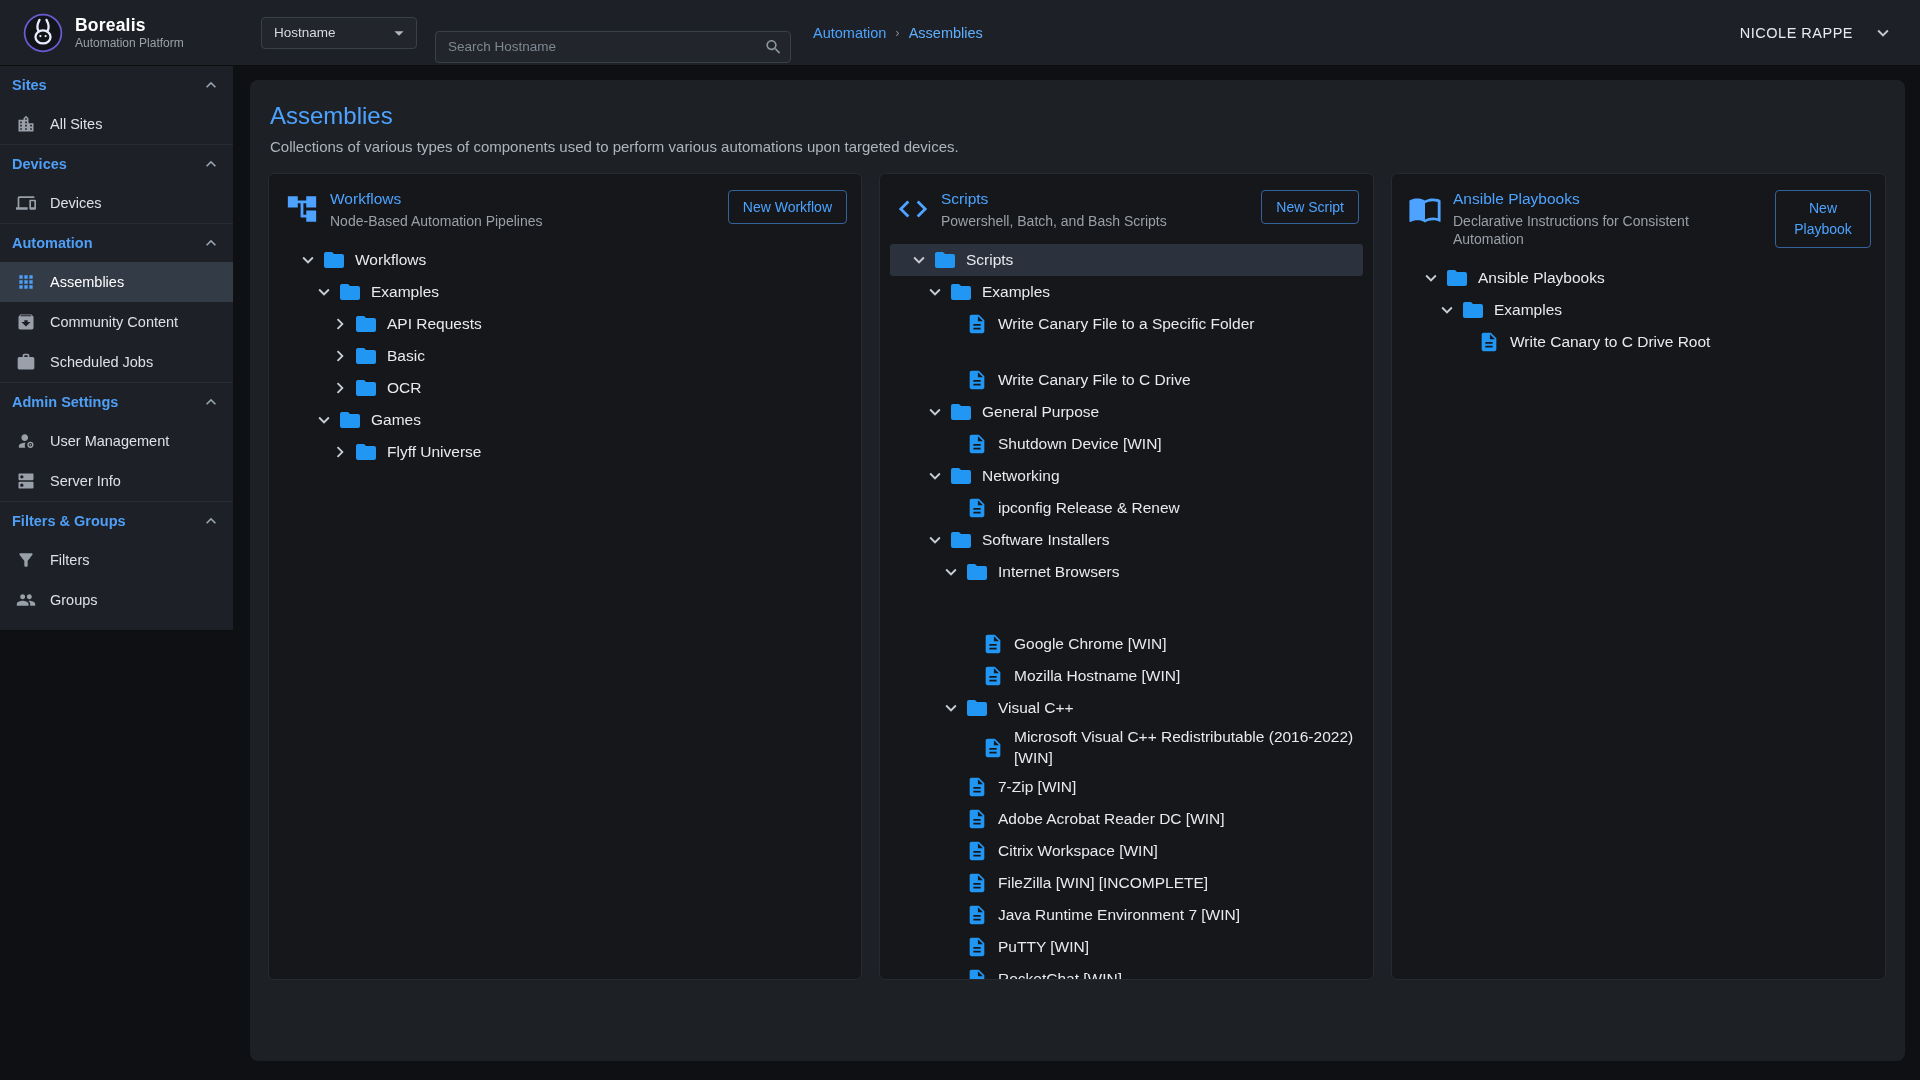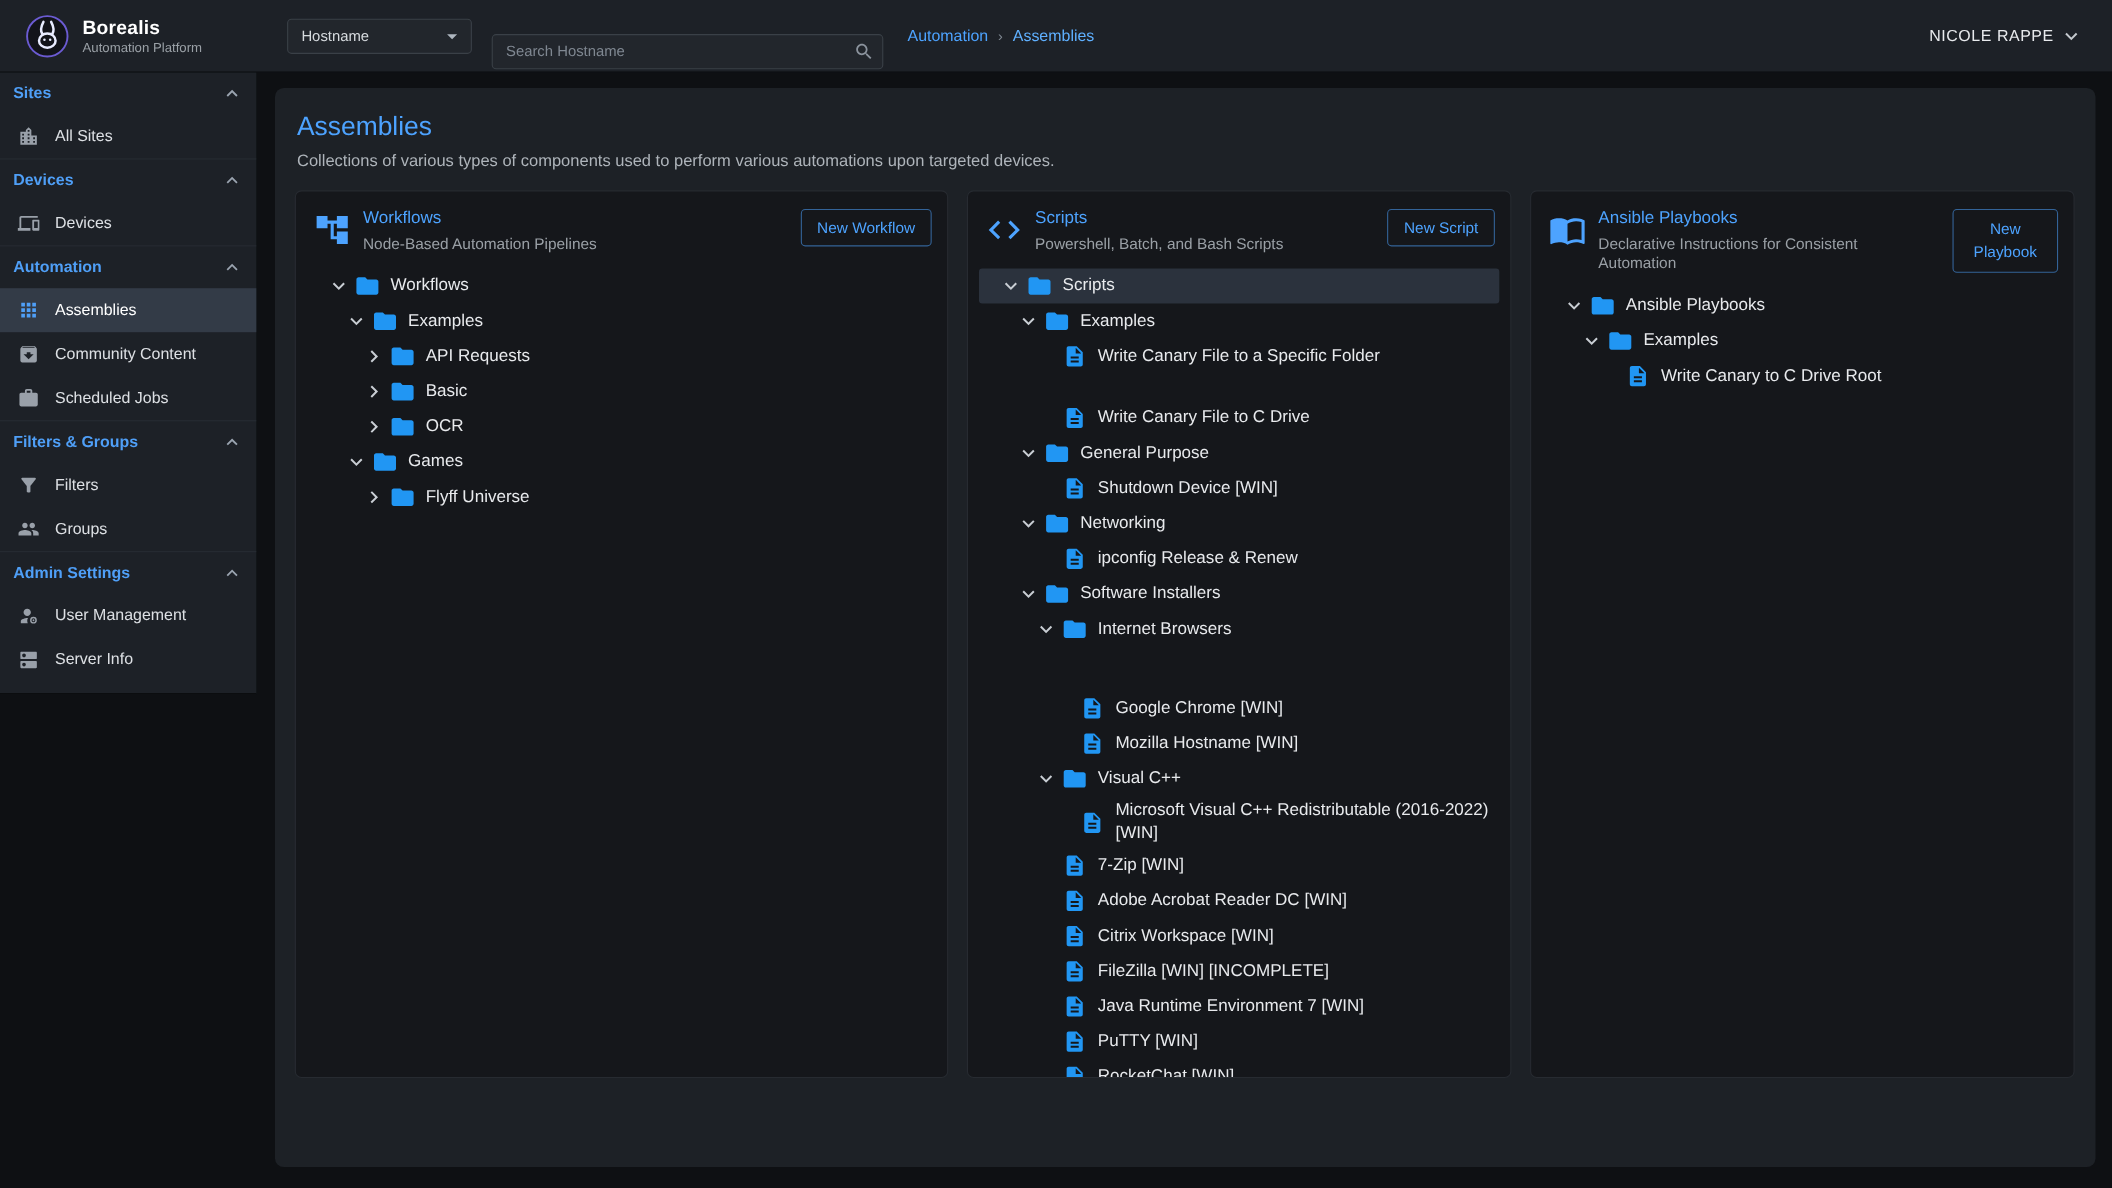--- a/index.html
+++ b/index.html
@@ -7,36 +7,36 @@
     -webkit-font-smoothing:antialiased;color:#e8eaed;}
   :root{--accent:#4da3ff;--selected-row:#2b323d;}
 
   
   .header{height:66px;background:#1d2127;border-bottom:1px solid #0b0d0f;
     display:flex;align-items:center;padding:0 26px 0 22px;box-sizing:border-box;justify-content:flex-end;}
   .brand{display:flex;align-items:center;gap:11px;width:202px;flex:none;cursor:pointer;}
   .brand-text{display:flex;flex-direction:column;line-height:1.15;}
   .brand-name{font-size:17.5px;font-weight:700;color:#ffffff;letter-spacing:.2px;}
   .brand-tag{font-size:12px;color:#9aa0a6;margin-top:2px;}
-  .host-select{margin-left:37px;width:168px;height:32px;background:#22262c;
+  .host-select{margin-left:37px;width:156px;height:32px;background:#22262c;
     border:1px solid #3a4047;border-radius:4px;display:flex;align-items:center;
     justify-content:space-between;padding:0 6px 0 12px;box-sizing:border-box;
     color:#d6dade;font-size:13.5px;cursor:pointer;flex:none;}
   .searchbox{margin-left:18px;width:356px;height:32px;position:relative;flex:none;margin-top:28px;}
   .searchbox input{width:100%;height:100%;background:#22262c;border:1px solid #3a4047;
     border-radius:4px;color:#d6dade;padding:0 36px 0 12px;font-size:13.5px;
     box-sizing:border-box;outline:none;font-family:inherit;}
   .searchbox input::placeholder{color:#7f8791;}
   .search-icon{position:absolute;right:8px;top:50%;transform:translateY(-50%);
     display:flex;color:#8b939d;cursor:pointer;}
   .breadcrumb{margin-left:22px;display:flex;align-items:center;gap:9px;font-size:14.5px;}
   .crumb{color:var(--accent);cursor:pointer;}
   .crumb.current{color:#5fb0ff;}
   .crumb-sep{color:#7f8791;font-size:13px;}
-  .user{margin-left:auto;display:flex;align-items:center;gap:5px;color:#e8eaed;
+  .user{margin-left:auto;display:flex;align-items:center;gap:19px;color:#e8eaed;
     font-size:14.5px;letter-spacing:.5px;cursor:pointer;}
   .user .chev{display:flex;color:#c3c8cd;}
 
   
   .app-body{display:flex;align-items:flex-start;height:1014px;background:#0e1013;}
   .sidebar{width:233px;flex:none;}
   .sidebar-inner{background:#1d2127;padding-bottom:10px;border-bottom:1px solid #0b0d0f;}
   .side-section{border-top:1px solid #272c33;}
   .side-section:first-child{border-top:none;}
   .side-header{display:flex;align-items:center;justify-content:space-between;
@@ -210,47 +210,20 @@
             <svg viewBox="0 0 24 24" width="20" height="20" fill="currentColor">
                 <path d="M20 6h-4V4c0-1.11-.89-2-2-2h-4c-1.11 0-2 .89-2 2v2H4c-1.11 0-1.99.89-1.99 2L2 19c0 1.11.89 2 2 2h16c1.11 0 2-.89 2-2V8c0-1.11-.89-2-2-2zm-6 0h-4V4h4v2z"></path>
               </svg>
           </span>
           <span>Scheduled Jobs</span>
         </div>
       </div>
 
       <div class="side-section">
         <div class="side-header">
-          <span>Filters &amp; Groups</span>
-          <span class="side-chevron">
-            <svg viewBox="0 0 24 24" width="20" height="20" fill="currentColor">
-                <path d="M12 8l-6 6 1.41 1.41L12 10.83l4.59 4.58L18 14z"></path>
-              </svg>
-          </span>
-        </div>
-        <div class="side-item">
-          <span class="side-icon">
-            <svg viewBox="0 0 24 24" width="20" height="20" fill="currentColor">
-                <path d="M4.25 5.61C6.27 8.2 10 13 10 13v6c0 .55.45 1 1 1h2c.55 0 1-.45 1-1v-6s3.72-4.8 5.74-7.39C20.25 4.95 19.78 4 18.95 4H5.04c-.83 0-1.3.95-.79 1.61z"></path>
-              </svg>
-          </span>
-          <span>Filters</span>
-        </div>
-        <div class="side-item">
-          <span class="side-icon">
-            <svg viewBox="0 0 24 24" width="20" height="20" fill="currentColor">
-                <path d="M16 11c1.66 0 2.99-1.34 2.99-3S17.66 5 16 5c-1.66 0-3 1.34-3 3s1.34 3 3 3zm-8 0c1.66 0 2.99-1.34 2.99-3S9.66 5 8 5C6.34 5 5 6.34 5 8s1.34 3 3 3zm0 2c-2.33 0-7 1.17-7 3.5V19h14v-2.5c0-2.33-4.67-3.5-7-3.5zm8 0c-.29 0-.62.02-.97.05 1.16.84 1.97 1.97 1.97 3.45V19h6v-2.5c0-2.33-4.67-3.5-7-3.5z"></path>
-              </svg>
-          </span>
-          <span>Groups</span>
-        </div>
-      </div>
-
-      <div class="side-section">
-        <div class="side-header">
           <span>Admin Settings</span>
           <span class="side-chevron">
             <svg viewBox="0 0 24 24" width="20" height="20" fill="currentColor">
                 <path d="M12 8l-6 6 1.41 1.41L12 10.83l4.59 4.58L18 14z"></path>
               </svg>
           </span>
         </div>
         <div class="side-item">
           <span class="side-icon">
             <svg viewBox="0 0 24 24" width="20" height="20" fill="currentColor">
@@ -261,20 +234,47 @@
           </span>
           <span>User Management</span>
         </div>
         <div class="side-item">
           <span class="side-icon">
             <svg viewBox="0 0 24 24" width="20" height="20" fill="currentColor">
                 <path d="M20 13H4c-.55 0-1 .45-1 1v6c0 .55.45 1 1 1h16c.55 0 1-.45 1-1v-6c0-.55-.45-1-1-1zM7 19c-1.1 0-2-.9-2-2s.9-2 2-2 2 .9 2 2-.9 2-2 2zM20 3H4c-.55 0-1 .45-1 1v6c0 .55.45 1 1 1h16c.55 0 1-.45 1-1V4c0-.55-.45-1-1-1zM7 9c-1.1 0-2-.9-2-2s.9-2 2-2 2 .9 2 2-.9 2-2 2z"></path>
               </svg>
           </span>
           <span>Server Info</span>
+        </div>
+      </div>
+
+      <div class="side-section">
+        <div class="side-header">
+          <span>Filters &amp; Groups</span>
+          <span class="side-chevron">
+            <svg viewBox="0 0 24 24" width="20" height="20" fill="currentColor">
+                <path d="M12 8l-6 6 1.41 1.41L12 10.83l4.59 4.58L18 14z"></path>
+              </svg>
+          </span>
+        </div>
+        <div class="side-item">
+          <span class="side-icon">
+            <svg viewBox="0 0 24 24" width="20" height="20" fill="currentColor">
+                <path d="M4.25 5.61C6.27 8.2 10 13 10 13v6c0 .55.45 1 1 1h2c.55 0 1-.45 1-1v-6s3.72-4.8 5.74-7.39C20.25 4.95 19.78 4 18.95 4H5.04c-.83 0-1.3.95-.79 1.61z"></path>
+              </svg>
+          </span>
+          <span>Filters</span>
+        </div>
+        <div class="side-item">
+          <span class="side-icon">
+            <svg viewBox="0 0 24 24" width="20" height="20" fill="currentColor">
+                <path d="M16 11c1.66 0 2.99-1.34 2.99-3S17.66 5 16 5c-1.66 0-3 1.34-3 3s1.34 3 3 3zm-8 0c1.66 0 2.99-1.34 2.99-3S9.66 5 8 5C6.34 5 5 6.34 5 8s1.34 3 3 3zm0 2c-2.33 0-7 1.17-7 3.5V19h14v-2.5c0-2.33-4.67-3.5-7-3.5zm8 0c-.29 0-.62.02-.97.05 1.16.84 1.97 1.97 1.97 3.45V19h6v-2.5c0-2.33-4.67-3.5-7-3.5z"></path>
+              </svg>
+          </span>
+          <span>Groups</span>
         </div>
       </div>
 
     </div>
   </aside>
 
   <main class="main">
     <div class="panel">
       <div class="page-title">Assemblies</div>
       <div class="page-sub">Collections of various types of components used to perform various automations upon targeted devices.</div>

